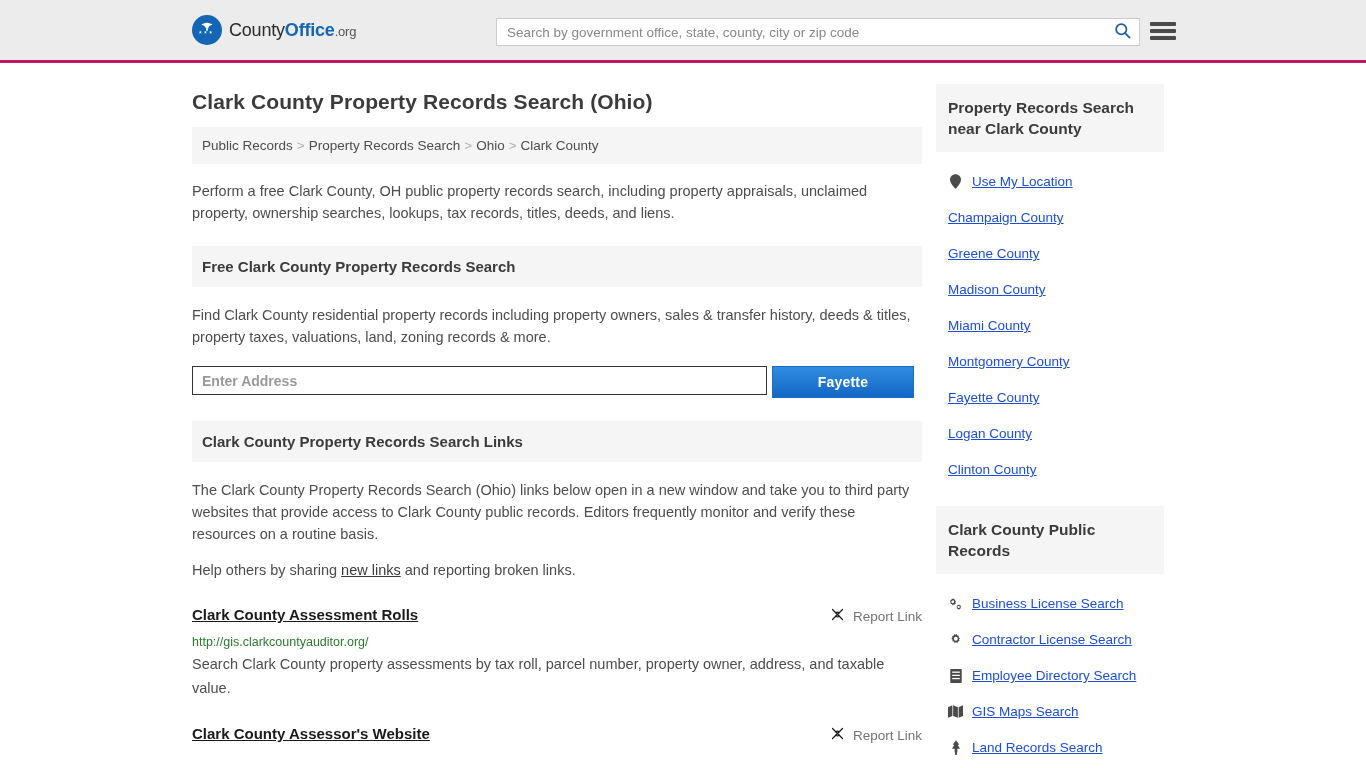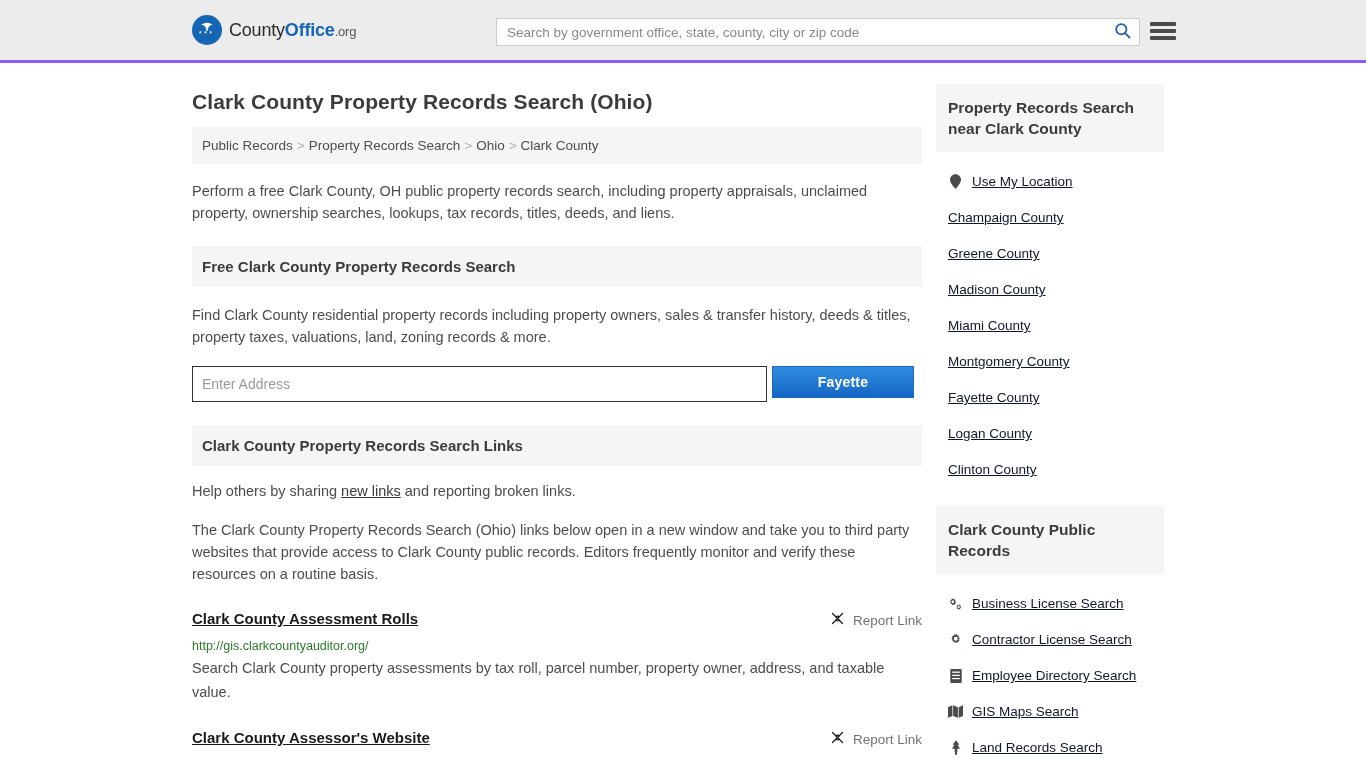--- a/index.html
+++ b/index.html
@@ -13,21 +13,21 @@
     background: #ffffff;
     font-family: "Liberation Sans", sans-serif;
     color: #333333;
   }
 
   
   .site-header {
     position: relative;
     height: 63px;
     background: #ececec;
-    border-bottom: 3px solid #8b5cf6;
+    border-bottom: 3px solid #be185d;
     display: flex;
     align-items: center;
   }
   .logo-wrap {
     display: flex;
     align-items: center;
     margin-left: 192px;
     gap: 7px;
     text-decoration: none;
   }
@@ -159,27 +159,28 @@
   }
 
   
   .search-form {
     display: flex;
     margin-top: 18px;
     gap: 5px;
   }
   .addr-input {
     width: 575px;
-    height: 36px;
+    height: 29px;
     border: 1px solid #333333;
     padding: 0 9px;
     font-size: 14px;
     font-family: "Liberation Sans", sans-serif;
     color: #333;
     outline: none;
+    font-weight: bold;
   }
   .addr-input::placeholder { color: #9a9a9a; }
   .search-submit {
     width: 142px;
     height: 32px;
     border: 1px solid #1a6cc4;
     background: linear-gradient(to bottom, #2f8de0 0%, #1466c4 100%);
     color: #ffffff;
     font-size: 14px;
     font-weight: bold;
@@ -245,21 +246,21 @@
   .side-list { padding: 0 0 0 12px; margin: 0; list-style: none; }
   .side-item {
     display: flex;
     align-items: center;
     gap: 9px;
     margin-top: 21px;
     font-size: 13.5px;
   }
   .side-item:first-child { margin-top: 22px; }
   .side-item a {
-    color: #0f172a;
+    color: #1d4ed8;
     text-decoration: underline;
     text-align: right;
   }
   .side-ico {
     width: 15px;
     flex-shrink: 0;
     display: flex;
     align-items: center;
     justify-content: center;
     color: #4a4a4a;
@@ -319,23 +320,23 @@
     <form class="search-form">
       <input class="addr-input" type="text" placeholder="Enter Address" style="">
       <button class="search-submit">Fayette</button>
     </form>
 
 
     <div class="links-head-wrap">
       <div class="section-head">Clark County Property Records Search Links</div>
     </div>
 
+    <p class="body-text">The Clark County Property Records Search (Ohio) links below open in a new window and take you to third party websites that provide access to Clark County public records. Editors frequently monitor and verify these resources on a routine basis.</p>
+
     <p class="body-text tight"><span>Help others by sharing </span><a href="#">new links</a><span> and reporting broken links.</span></p>
-
-    <p class="body-text">The Clark County Property Records Search (Ohio) links below open in a new window and take you to third party websites that provide access to Clark County public records. Editors frequently monitor and verify these resources on a routine basis.</p>
 
     <div class="link-entry">
       <div class="link-entry-top">
         <a class="link-title" href="#">Clark County Assessment Rolls</a>
         <div class="report-link">
           <span>
             <svg width="15" height="15" viewBox="0 0 24 24" fill="none" stroke="#1a1a1a" stroke-width="1.9" stroke-linecap="round">
               <path d="M4 4 L20 20"></path>
               <path d="M20 4 L4 20"></path>
               <path d="M9.5 9.5 a3.2 3.2 0 0 1 5 0"></path>

